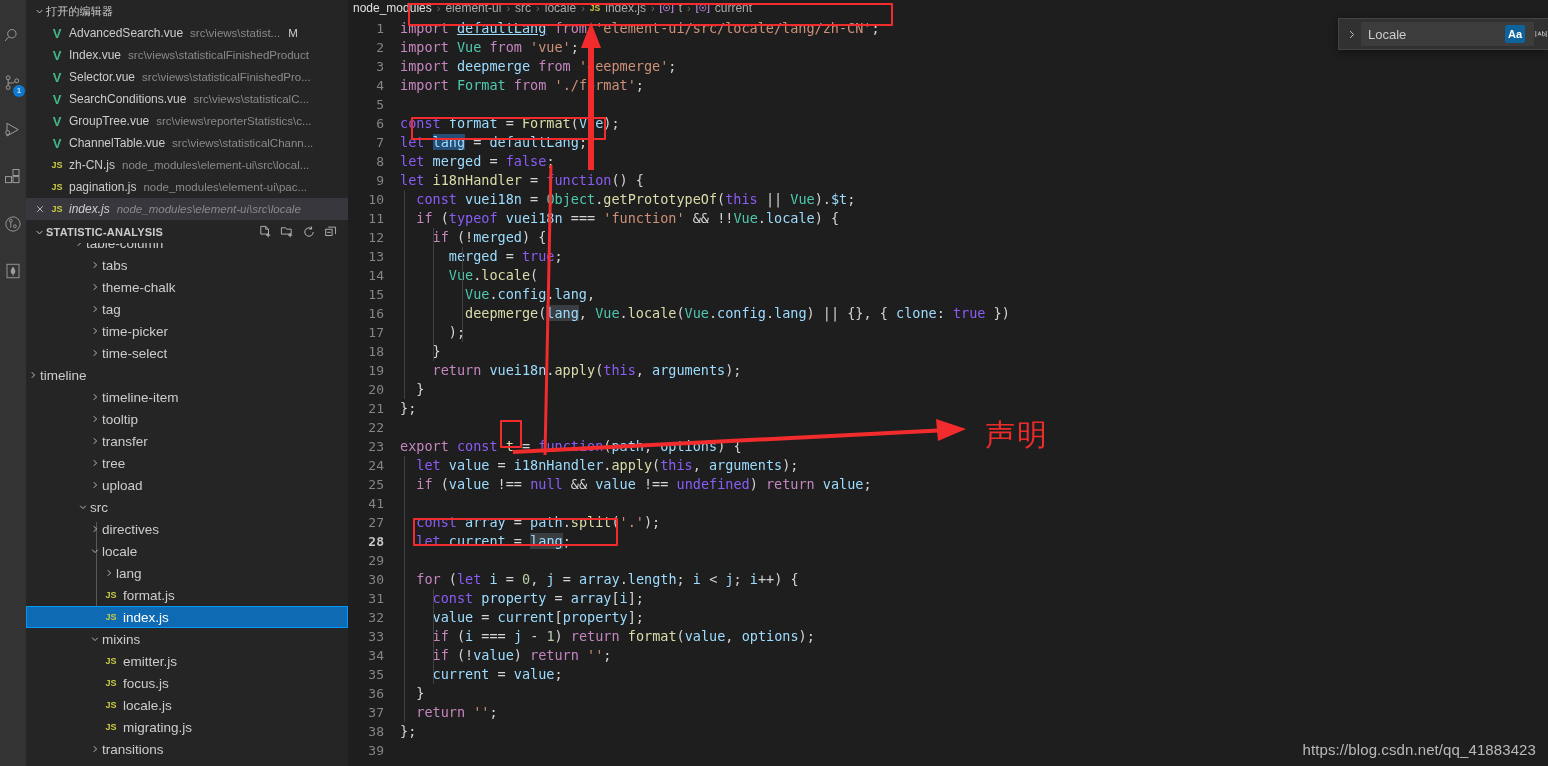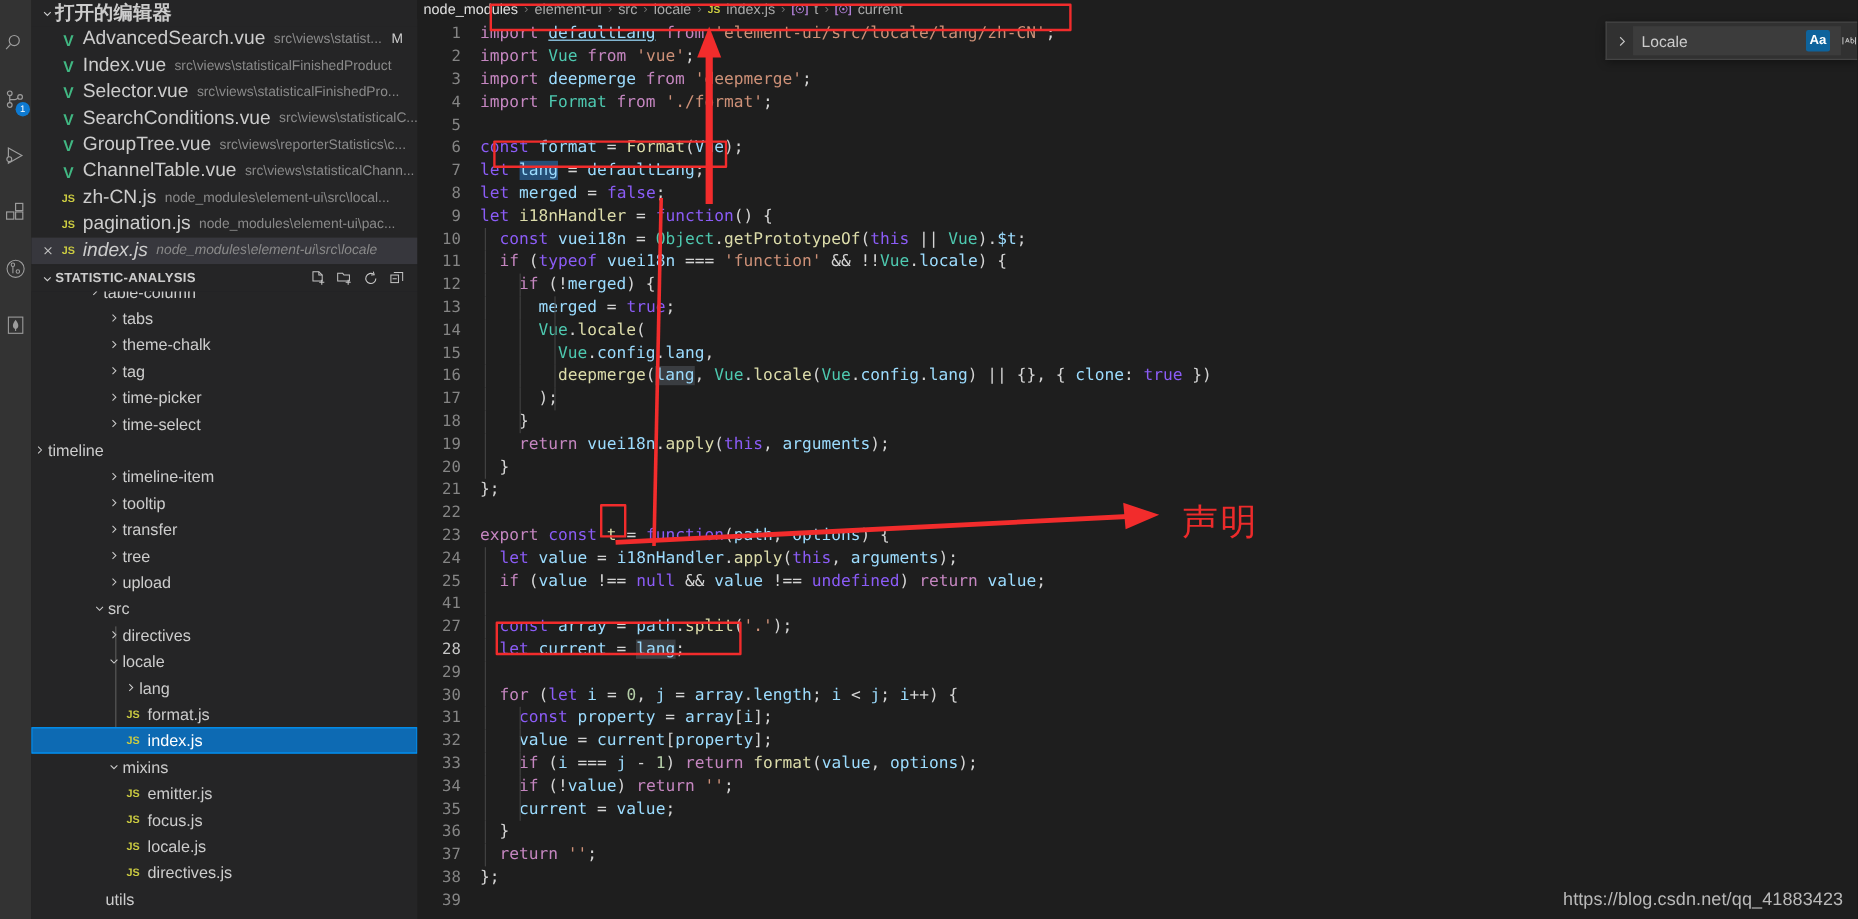--- a/index.html
+++ b/index.html
@@ -63,21 +63,21 @@
     letter-spacing: .2px;
     flex: 0 0 22px;
     background: #252526;
   }
   .chev {
     width: 14px; flex: 0 0 14px;
     display: inline-flex; align-items: center; justify-content: center;
     color: #cccccc;
   }
   .chev svg { display:block; }
-  .section-header .title-cn { font-size: 16px; font-weight: bold; }
+  .section-header .title-cn { font-size: 11px; font-weight: normal; }
   .section-actions {
     margin-left: auto;
     display: flex; align-items: center; gap: 8px;
     padding-right: 10px;
     color: #c5c5c5;
   }
   .section-actions span { display:inline-flex; }
 
   
   .open-editors {
@@ -99,21 +99,21 @@
     font-size: 13px;
   }
   .ft-icon {
     flex: 0 0 18px;
     width: 18px;
     display: inline-flex; align-items: center; justify-content: center;
     margin-right: 3px;
   }
   .vue-glyph { color: #41b883; font-size: 13px; font-weight: bold; line-height: 1; }
   .js-glyph  { color: #cbcb41; font-size: 9px; font-weight: bold; font-family: "Liberation Sans", sans-serif; }
-  .fname { color: #cccccc; font-size: 16px; }
+  .fname { color: #cccccc; font-size: 12px; }
   .fpath { color: #8a8a8a; font-size: 11.5px; margin-left: 7px; }
   .fstate { color: #cccccc; font-size: 11.5px; margin-left: 8px; }
   .row.active-tab { background: #37373d; }
   .row.active-tab .fname, .row.active-tab .fpath { font-style: italic; }
 
   
   .tree {
     flex: 1 1 auto;
     overflow: hidden;
     background: #252526;
@@ -184,21 +184,21 @@
     padding-top: 3px;
   }
   .cline { height: 19px; display: flex; white-space: pre; }
   .gutter {
     width: 52px; flex: 0 0 52px;
     text-align: right;
     padding-right: 16px;
     color: #858585;
     font-size: 13px;
   }
-  .gutter.cur { color: #c6c6c6; }
+  .gutter.cur { color: #c6c6c6; font-weight: bold; }
   .ctext { position: relative; }
 
   
   .k   { color: #c586c0; }  
   .kw  { color: #8b5cf6; }  
   .s   { color: #ce9178; }  
   .f   { color: #dcdcaa; }  
   .v   { color: #9cdcfe; }  
   .t   { color: #4ec9b0; }  
   .n   { color: #b5cea8; }  
@@ -634,21 +634,29 @@
         <div class="trow" style="padding-left:76px">
           <span class="ft-icon">
               <span class="js-glyph">JS</span>
             </span>
           <span>locale.js</span>
         </div>
         <div class="trow" style="padding-left:76px">
           <span class="ft-icon">
               <span class="js-glyph">JS</span>
             </span>
-          <span>directives.js</span>
+          <span>migrating.js</span>
+        </div>
+        <div class="trow" style="padding-left:62px">
+          <span class="twist">
+            <svg width="10" height="10" viewBox="0 0 16 16" fill="none" stroke="#cccccc" stroke-width="1.4">
+                <path d="M6 3.5 L10.5 8 L6 12.5"></path>
+              </svg>
+          </span>
+          <span>transitions</span>
         </div>
         <div class="trow" style="padding-left:62px">
 
           <span>utils</span>
         </div>
       </div>
     </div>
   </div>
 
   <div class="editor">

